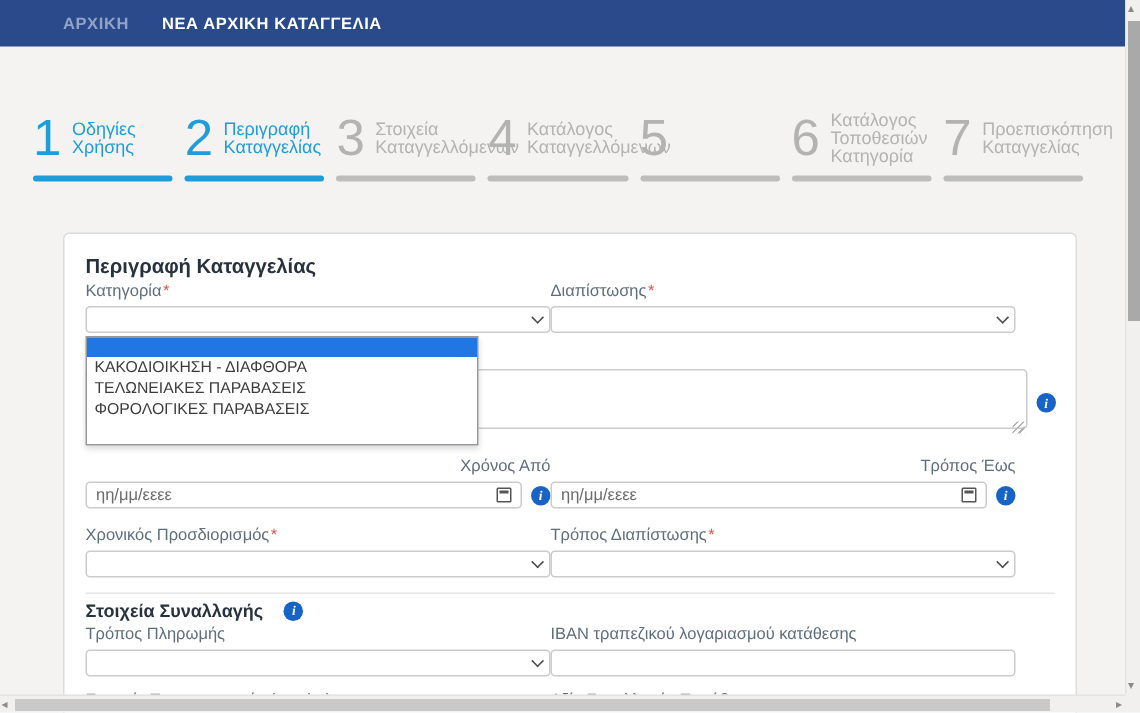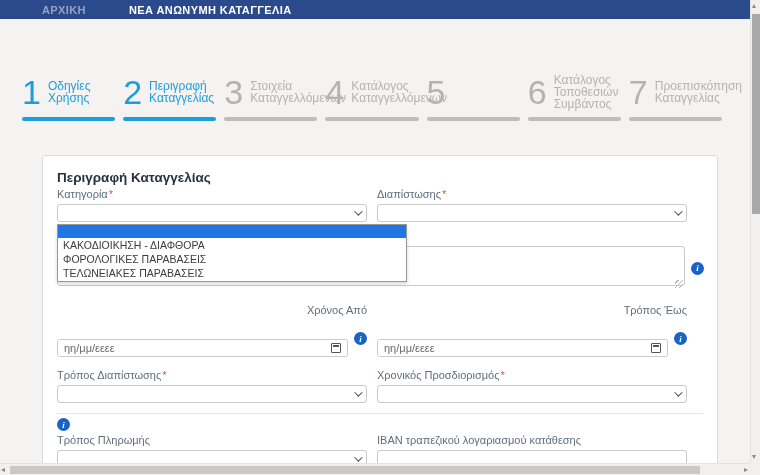--- a/index.html
+++ b/index.html
@@ -1,21 +1,21 @@
 <!DOCTYPE html>
 <html><head>
 <meta charset="utf-8">
 <style>
   * { box-sizing: border-box; margin: 0; padding: 0; }
   html,body { width:760px; height:475px; overflow:hidden; }
   body { font-family:"Liberation Sans", sans-serif; background:#f4f3f1; position:relative; }
 
   
-  .navbar { position:absolute; top:0; left:0; width:750px; height:19px; background:#2a4a8b;
-            display:flex; align-items:center; padding-left:42px; gap:43px; }
+  .navbar { position:absolute; top:0; left:0; width:750px; height:31px; background:#2a4a8b;
+            display:flex; align-items:center; padding-left:42px; gap:22px; }
   .nav-item { font-size:11px; font-weight:bold; letter-spacing:.4px; cursor:pointer; text-decoration:none; }
   .nav-item.muted { color:#93a3c6; }
   .nav-item.current { color:#ffffff; }
 
   
   .stepper { position:absolute; top:72px; left:22px; width:700px; display:flex; gap:8px; }
   .step { flex:1; min-width:0; }
   .step-head { display:flex; align-items:center; gap:7px; height:40px; }
   .step-num { font-size:34px; font-weight:300; line-height:34px; }
   .step-label { font-size:12px; line-height:12px; font-weight:normal; }
@@ -23,55 +23,55 @@
   .step.active .step-num, .step.active .step-label { color:#1d9edb; }
   .step.active .step-bar { background:#1d9edb; }
   .step.inactive .step-num, .step.inactive .step-label { color:#b3b3b3; }
   .step.inactive .step-bar { background:#bdbdbd; }
 
   
   .card { position:absolute; top:155px; left:42px; width:676px; height:450px;
           background:#ffffff; border:1px solid #dcdcdc; border-radius:4px; padding:14px; }
   .card-title { font-size:13.5px; line-height:15px; font-weight:bold; color:#28323f; }
 
-  .grid2 { display:flex; gap:10px; }
+  .grid2 { display:flex; }
   .col { width:310px; position:relative; }
   .fld-label { display:block; font-size:11px; line-height:13px; color:#5f6e7d; margin-bottom:3px; }
   .req { color:#d9534f; margin-left:1px; }
 
   .select, .text-input, .date-input { height:18px; width:100%; border:1px solid #cbcbcb; border-radius:3px;
           background:#fff; display:flex; align-items:center; padding:0 6px; font-size:11px; color:#333; cursor:pointer; }
   .select { justify-content:flex-end; }
   .chevron { width:6px; height:6px; border-right:1.5px solid #4a4a4a; border-bottom:1.5px solid #4a4a4a;
              transform:rotate(45deg) translateY(-2px); display:inline-block; }
 
   .row1 { margin-top:3px; }
 
   
-  .dropdown { position:absolute; top:36px; left:0; width:350px; background:#fff;
-              border:1px solid #979797; z-index:20; box-shadow:0 2px 4px rgba(0,0,0,.15); padding-bottom:1px; }
+  .dropdown { position:absolute; top:36px; left:0; width:262px; background:#fff;
+              border:1px solid #979797; z-index:20; box-shadow:0 2px 4px rgba(0,0,0,.15); padding-bottom:16px; }
   .opt { font-size:10.5px; line-height:12px; padding:1px 0 1px 5px; color:#3c3c3c; white-space:nowrap; cursor:pointer; }
   .opt.selected { height:13px; background:#2077e4; padding:0; }
 
   
   .ta-row { margin-top:24px; display:flex; align-items:center; gap:6px; }
   .desc { width:628px; height:40px; border:1px solid #cbcbcb; border-radius:3px; resize:none; position:relative; }
   .ta-wrap { position:relative; }
   .ta-grip { position:absolute; right:2px; bottom:2px; width:8px; height:8px; pointer-events:none;
              background:repeating-linear-gradient(135deg, transparent 0 2px, #b5b5b5 2px 3px); }
 
   
   .info { width:13px; height:13px; min-width:13px; border-radius:50%; background:#1863c6; color:#fff;
           font-size:9px; font-weight:bold; font-style:italic; display:inline-flex; align-items:center;
           justify-content:center; font-family:"Liberation Serif", serif; cursor:pointer; }
 
   
   .row-dates { margin-top:14px;text-align:right; }
   .date-wrap { display:flex; align-items:center; gap:6px; }
-  .date-input { width:341px; justify-content:space-between; cursor:text;margin-top:19px; }
+  .date-input { width:341px; justify-content:space-between; cursor:text; }
   .ph { color:#6b6b6b; }
   .cal { width:10px; height:10px; border:1.2px solid #555; border-radius:1px; position:relative; display:inline-block; }
   .cal::before { content:""; position:absolute; top:1px; left:1px; right:1px; height:2px; background:#555; }
 
   .row-selects { margin-top:12px; }
 
   .divider { margin-top:10px; border:0; border-top:1px solid #e6e6e6; }
 
   .section-head { margin-top:4px; display:flex; align-items:center; gap:14px; }
   .section-title { font-size:12px; font-weight:bold; color:#28323f; }
@@ -92,21 +92,21 @@
   .arr.up { top:2px; left:1px; }
   .arr.down { bottom:2px; left:1px; }
   .arr.left { left:1px; top:2px; }
   .arr.right { right:2px; top:2px; }
 </style>
 </head>
 <body>
 
 <div class="navbar">
   <a class="nav-item muted">ΑΡΧΙΚΗ</a>
-  <a class="nav-item current">ΝΕΑ ΑΝΩΝΥΜΗ ΚΑΤΑΓΓΕΛΙΑ</a>
+  <a class="nav-item current">ΝΕΑ ΑΡΧΙΚΗ ΚΑΤΑΓΓΕΛΙΑ</a>
 </div>
 
 <div class="stepper">
   <div class="step active">
     <div class="step-head">
       <span class="step-num">1</span>
       <span class="step-label">Οδηγίες Χρήσης</span>
     </div>
     <div class="step-bar"></div>
   </div>
@@ -133,21 +133,21 @@
   </div>
   <div class="step inactive">
     <div class="step-head">
       <span class="step-num">5</span>
     </div>
     <div class="step-bar"></div>
   </div>
   <div class="step inactive">
     <div class="step-head">
       <span class="step-num">6</span>
-      <span class="step-label">Κατάλογος Τοποθεσιών Συμβάντος</span>
+      <span class="step-label">Κατάλογος Τοποθεσιών Κατηγορία</span>
     </div>
     <div class="step-bar"></div>
   </div>
   <div class="step inactive">
     <div class="step-head">
       <span class="step-num">7</span>
       <span class="step-label">Προεπισκόπηση Καταγγελίας</span>
     </div>
     <div class="step-bar"></div>
   </div>
@@ -158,22 +158,22 @@
 
   <div class="grid2 row1">
     <div class="col">
       <label class="fld-label"><span>Κατηγορία</span><span class="req">*</span></label>
       <div class="select">
         <span class="chevron"></span>
       </div>
       <div class="dropdown">
         <div class="opt selected"></div>
         <div class="opt">ΚΑΚΟΔΙΟΙΚΗΣΗ - ΔΙΑΦΘΟΡΑ</div>
+        <div class="opt">ΤΕΛΩΝΕΙΑΚΕΣ ΠΑΡΑΒΑΣΕΙΣ</div>
         <div class="opt">ΦΟΡΟΛΟΓΙΚΕΣ ΠΑΡΑΒΑΣΕΙΣ</div>
-        <div class="opt">ΤΕΛΩΝΕΙΑΚΕΣ ΠΑΡΑΒΑΣΕΙΣ</div>
       </div>
     </div>
     <div class="col">
       <label class="fld-label"><span>Διαπίστωσης</span><span class="req">*</span></label>
       <div class="select">
         <span class="chevron"></span>
       </div>
     </div>
   </div>
 
@@ -203,36 +203,37 @@
           <span class="ph">ηη/μμ/εεεε</span>
           <span class="cal"></span>
         </div>
         <span class="info">i</span>
       </div>
     </div>
   </div>
 
   <div class="grid2 row-selects">
     <div class="col">
+      <label class="fld-label"><span>Χρονικός Προσδιορισμός</span><span class="req">*</span></label>
+      <div class="select">
+        <span class="chevron"></span>
+      </div>
+    </div>
+    <div class="col">
       <label class="fld-label"><span>Τρόπος Διαπίστωσης</span><span class="req">*</span></label>
       <div class="select">
         <span class="chevron"></span>
       </div>
     </div>
-    <div class="col">
-      <label class="fld-label"><span>Χρονικός Προσδιορισμός</span><span class="req">*</span></label>
-      <div class="select">
-        <span class="chevron"></span>
-      </div>
-    </div>
   </div>
 
   <hr class="divider">
 
   <div class="section-head">
+    <span class="section-title">Στοιχεία Συναλλαγής</span>
     <span class="info">i</span>
   </div>
 
   <div class="grid2 row-pay">
     <div class="col">
       <label class="fld-label">Τρόπος Πληρωμής</label>
       <div class="select">
         <span class="chevron"></span>
       </div>
     </div>

